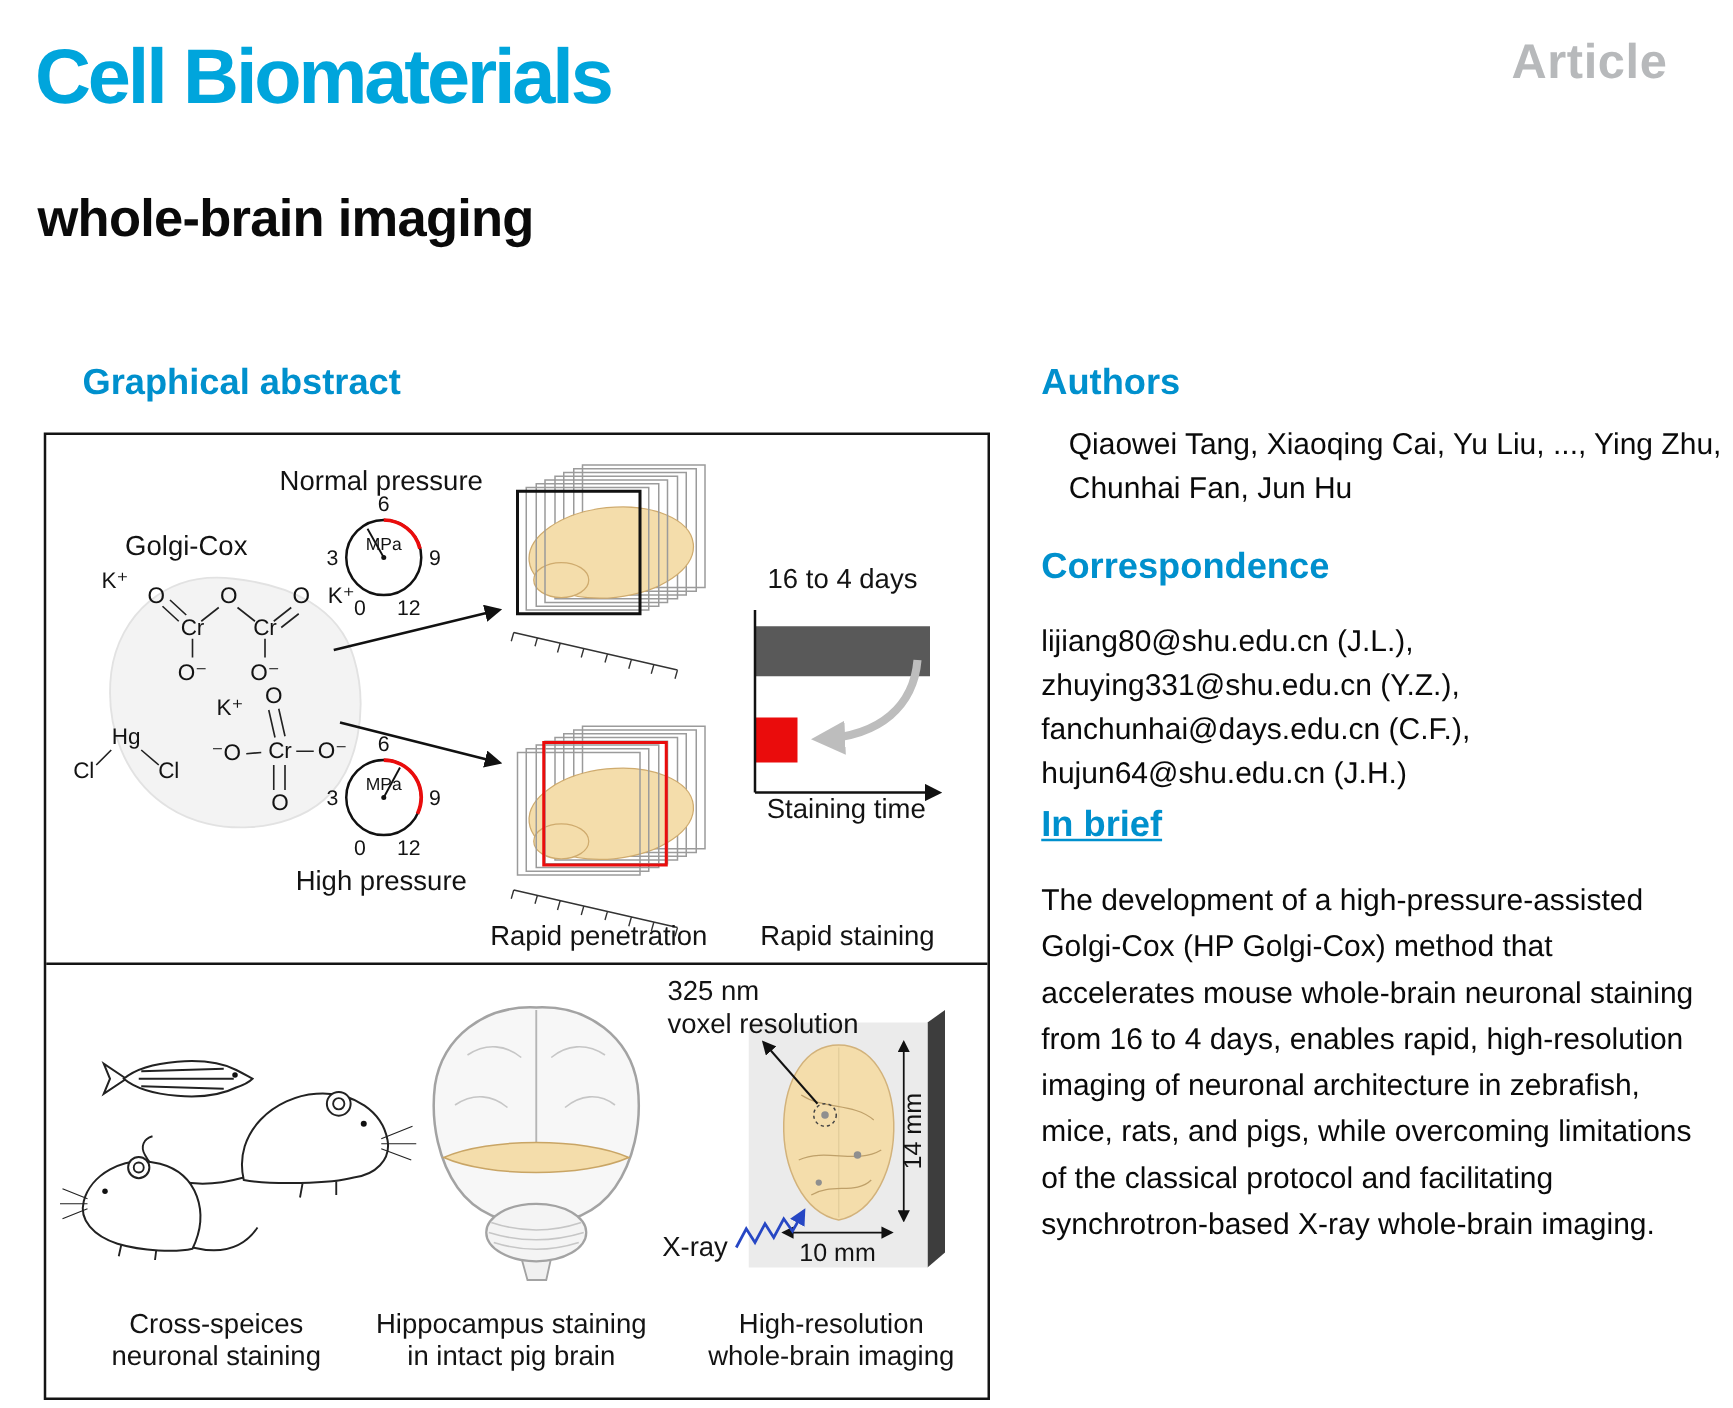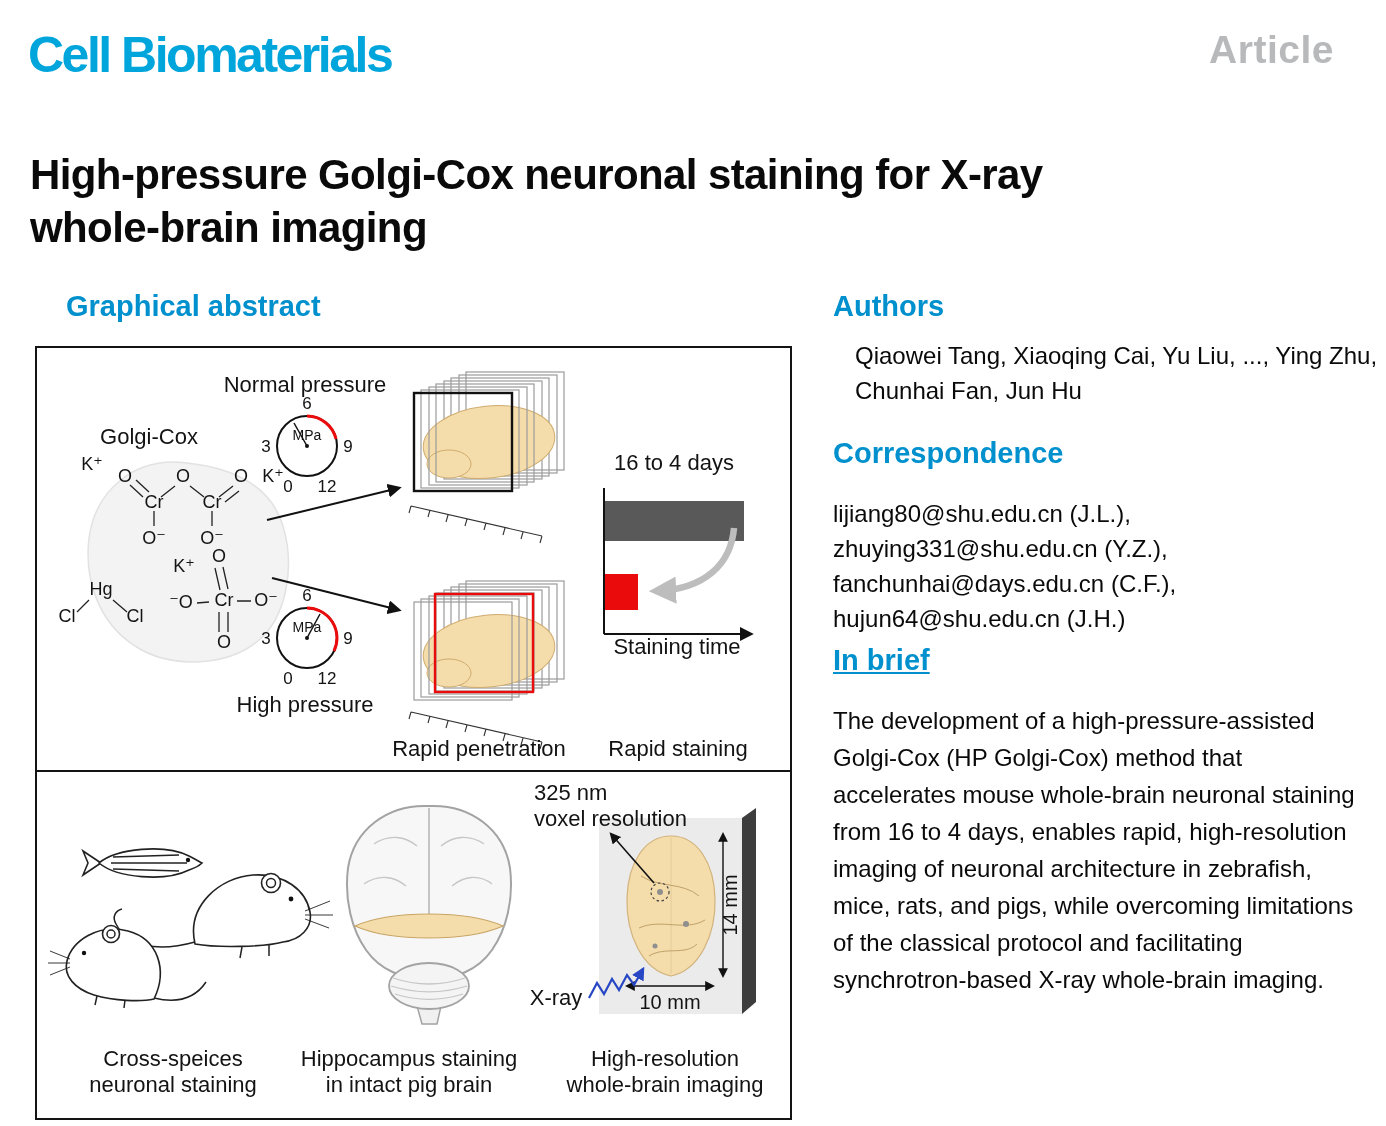--- a/index.html
+++ b/index.html
@@ -2,21 +2,21 @@
 <html style="--brand: #00a5dc; --heading: #0090cd; --article_label: #b7b9bb; --red: #ea0c0c; --bar_gray: #595959; --brain_tan: #f4ddab; --xray_blue: #2747c4;"><head>
 <meta charset="utf-8">
 <style>
   html,body { margin:0; padding:0; }
   body {
     width:1386px; height:1126px; background:#ffffff;
     font-family:"Liberation Sans","DejaVu Sans",sans-serif; color:#000;
     position:relative; overflow:hidden;
   }
   .abs { position:absolute; }
-  #logo { left:28px; top:26px; font-size:50px; font-weight:bold;
+  #logo { left:28px; top:26px; font-size:62px; font-weight:bold;
           color:var(--brand,#00a5dc); letter-spacing:-2.5px; }
   #article-type { right:52px; top:28px; font-size:39px; font-weight:bold;
           color:var(--article_label,#b7b9bb); letter-spacing:.5px; }
   #title { left:30px; top:148px; width:1330px; font-size:42px; font-weight:bold;
           line-height:53px; letter-spacing:-0.6px; color:#0a0a0a; }
   .section-heading { font-size:29px; font-weight:bold; color:var(--heading,#0090cd); }
   .body-text { width:525px; font-size:24px; line-height:35px; color:#0a0a0a; }
   #brief-text { line-height:37px; }
 
   #figure-box { left:35px; top:346px; width:757px; height:774px;
@@ -43,21 +43,20 @@
   .gyri { fill:none; stroke:#c6c6c6; stroke-width:1.3; }
   .neurite { fill:none; stroke:#bfa069; stroke-width:1; }
 </style>
 </head>
 <body>
 
 <div class="abs" id="logo">Cell Biomaterials</div>
 <div class="abs" id="article-type">Article</div>
 
 <div class="abs" id="title">
-  <div>High-pressure Golgi-Cox neuronal staining for X-ray</div>
   <div>whole-brain imaging</div>
 </div>
 
 <div class="abs section-heading" style="left:30px; top:290px;margin-left:36px;">Graphical abstract</div>
 
 <div class="abs" id="figure-box">
 
   <svg class="abs" style="left:0;top:0;" width="753" height="422" viewBox="0 0 753 422">
     <defs>
       <marker id="abk" viewBox="0 0 10 10" refX="8" refY="5" markerWidth="7" markerHeight="7" orient="auto-start-reverse">

